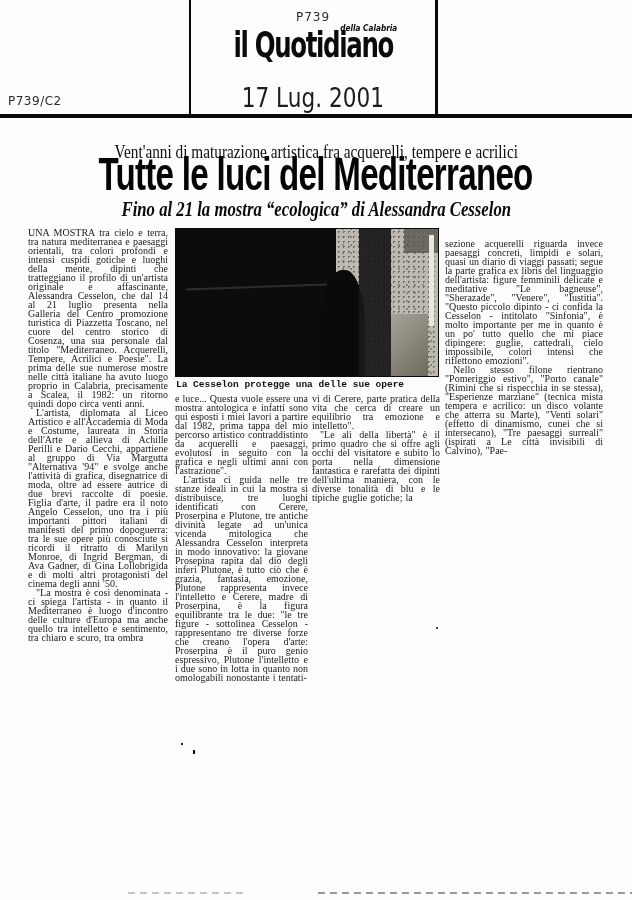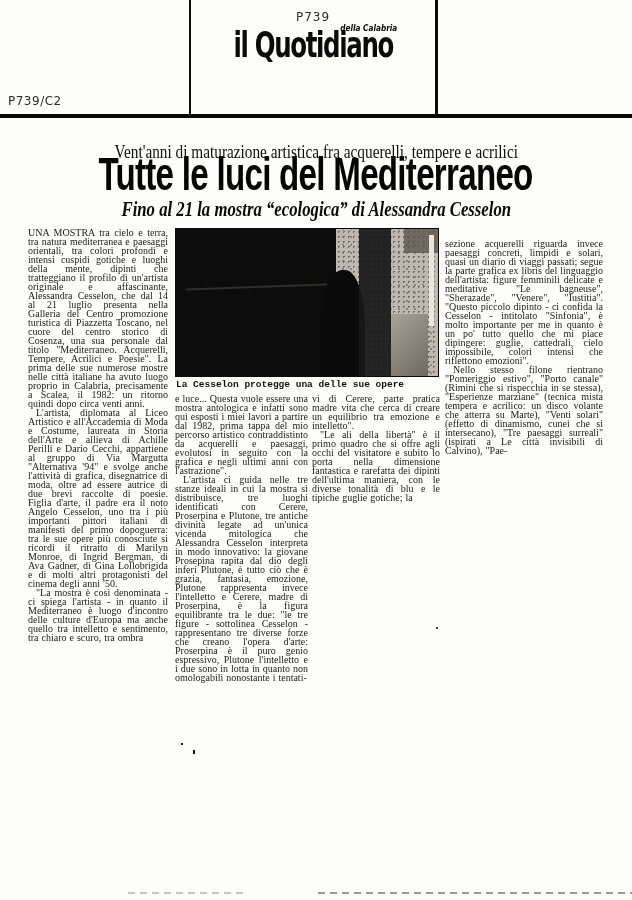--- a/index.html
+++ b/index.html
@@ -107,20 +107,23 @@
 
   <div id="code-top">P739</div>
 
   <div id="masthead-wrap">
     <div id="masthead">
       <span>il Quotidiano</span>
       <span id="masthead-tagline">della Calabria</span>
     </div>
   </div>
 
+  <div id="date-wrap">
+    <div id="edition-date">17 Lug. 2001</div>
+  </div>
 
   <div id="code-side">P739/C2</div>
 
   <div id="thick-rule"></div>
 
   <div id="kicker-row" class="center-row">
     <div id="kicker">Vent'anni di maturazione artistica fra acquerelli, tempere e acrilici</div>
   </div>
   <div id="headline-row" class="center-row">
     <div id="headline">Tutte le luci del Mediterraneo</div>
@@ -146,21 +149,21 @@
     <div class="bright-edge"></div>
   </div>
   <div id="photo-caption">La Cesselon protegge una delle sue opere</div>
 
   <div id="col2" class="col">
     <p>e luce... Questa vuole essere una mostra antologica e infatti sono qui esposti i miei lavori a partire dal 1982, prima tappa del mio percorso artistico contraddistinto da acquerelli e paesaggi, evolutosi in seguito con la grafica e negli ultimi anni con l'astrazione".</p>
     <p class="indent">L'artista ci guida nelle tre stanze ideali in cui la mostra si distribuisce, tre luoghi identificati con Cerere, Proserpina e Plutone, tre antiche divinità legate ad un'unica vicenda mitologica che Alessandra Cesselon interpreta in modo innovativo: la giovane Prosepina rapita dal dio degli inferi Plutone, è tutto ciò che è grazia, fantasia, emozione, Plutone rappresenta invece l'intelletto e Cerere, madre di Proserpina, è la figura equilibrante tra le due: "le tre figure - sottolinea Cesselon - rappresentano tre diverse forze che creano l'opera d'arte: Proserpina è il puro genio espressivo, Plutone l'intelletto e i due sono in lotta in quanto non omologabili nonostante i tentati-</p>
   </div>
 
   <div id="col3" class="col">
-    <p>vi di Cerere, parte pratica madre vita che cerca di creare un equilibrio tra emozione e intelletto".</p>
+    <p>vi di Cerere, parte pratica della vita che cerca di creare un equilibrio tra emozione e intelletto".</p>
     <p class="indent">"Le ali della libertà" è il primo quadro che si offre agli occhi del visitatore e subito lo porta nella dimensione fantastica e rarefatta dei dipinti dell'ultima maniera, con le diverse tonalità di blu e le tipiche guglie gotiche; la</p>
   </div>
 
   <div id="col4" class="col">
     <p>sezione acquerelli riguarda invece paesaggi concreti, limpidi e solari, quasi un diario di viaggi passati; segue la parte grafica ex libris del linguaggio dell'artista: figure femminili delicate e meditative "Le bagneuse", "Sherazade", "Venere", "Iustitia". "Questo piccolo dipinto - ci confida la Cesselon - intitolato "Sinfonia", è molto importante per me in quanto è un po' tutto quello che mi piace dipingere: guglie, cattedrali, cielo impossibile, colori intensi che riflettono emozioni".</p>
     <p class="indent">Nello stesso filone rientrano "Pomeriggio estivo", "Porto canale" (Rimini che si rispecchia in se stessa), "Esperienze marziane" (tecnica mista tempera e acrilico: un disco volante che atterra su Marte), "Venti solari" (effetto di dinamismo, cunei che si intersecano), "Tre paesaggi surreali" (ispirati a Le città invisibili di Calvino), "Pae-</p>
   </div>
 
   <div id="speck1" class="speck"></div>
   <div id="speck2" class="speck"></div>

